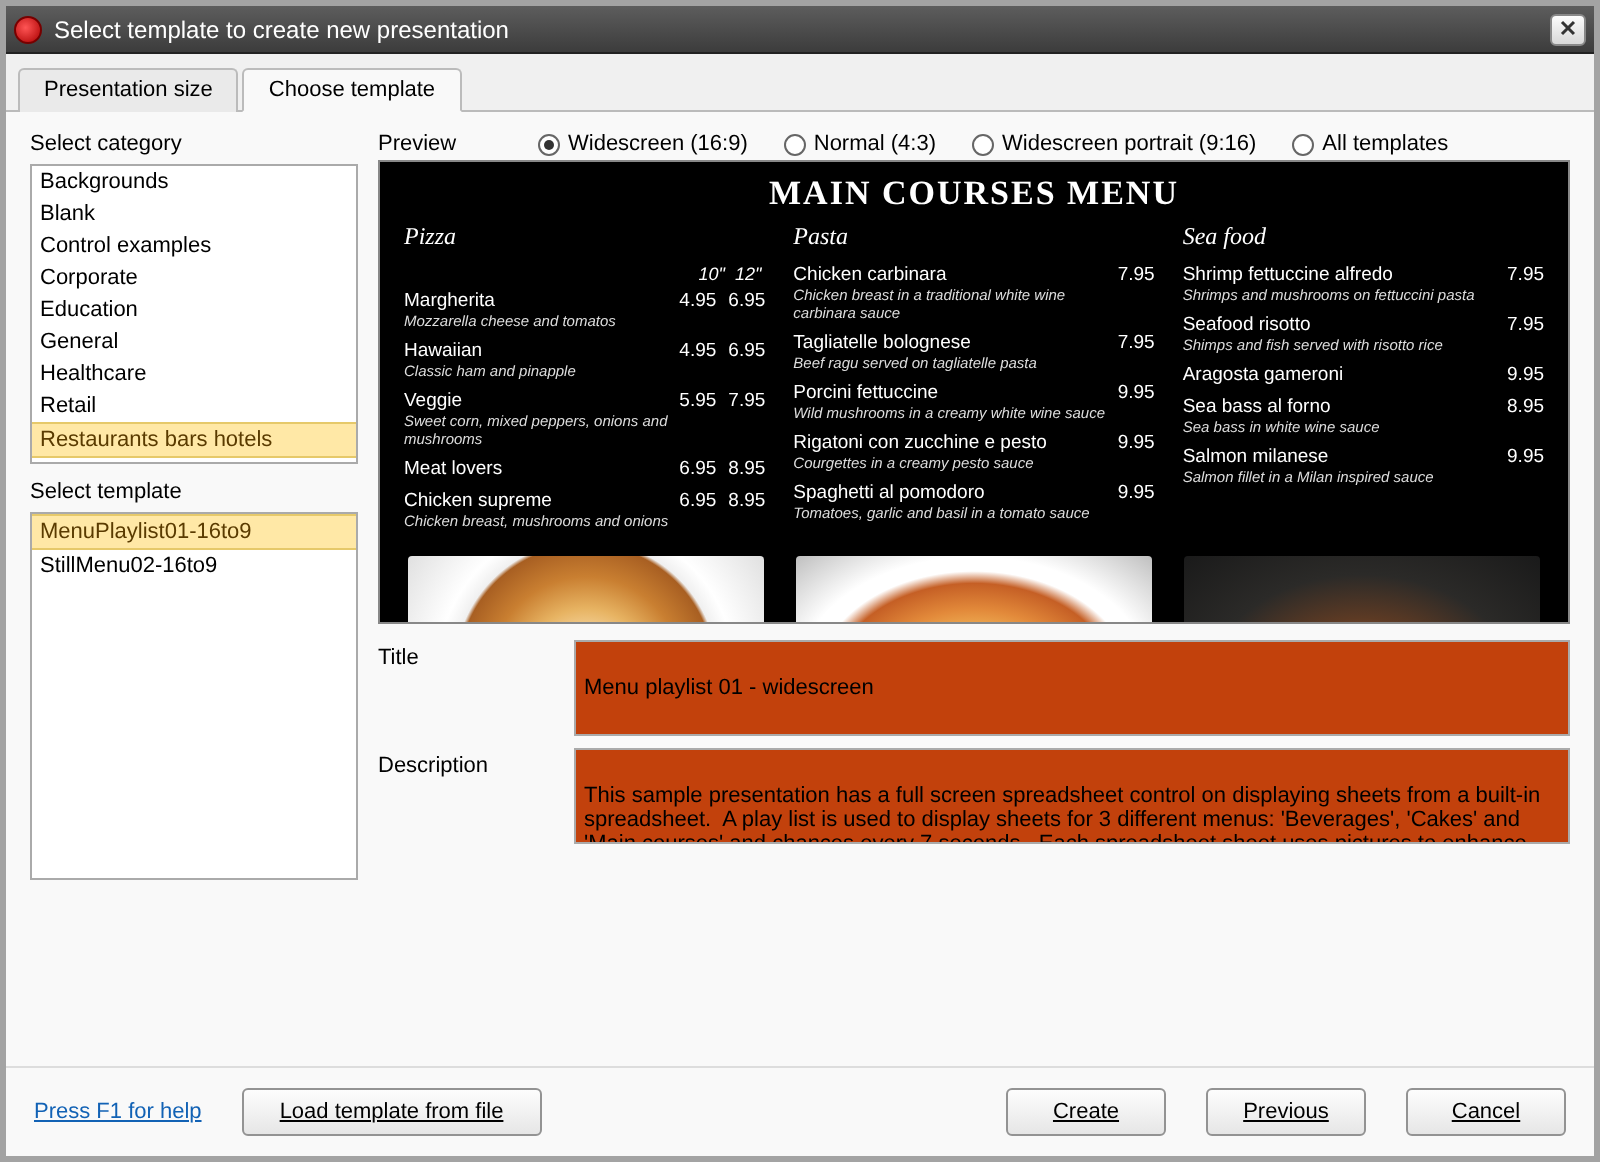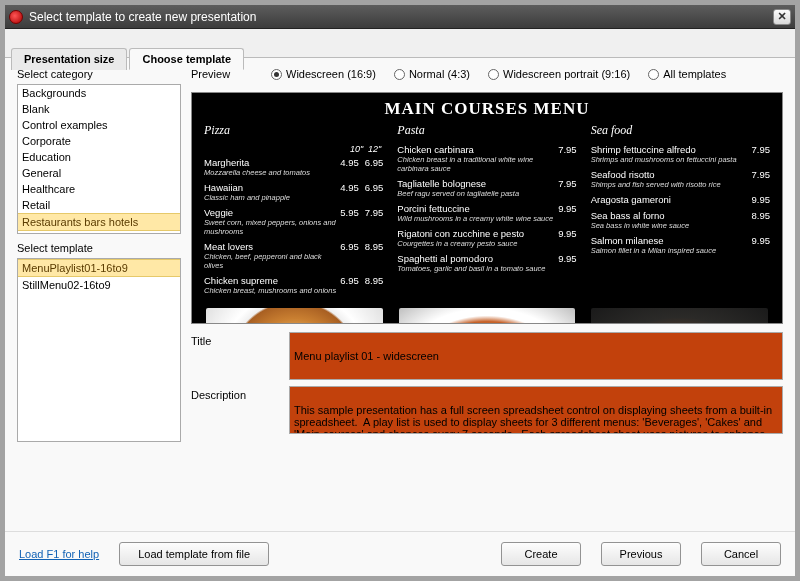--- a/index.html
+++ b/index.html
@@ -9,21 +9,21 @@
     font-size: 11px;
     background: #ececec;
     width: 800px;
     height: 581px;
     overflow: hidden;
   }
   .dialog {
     width: 800px;
     height: 581px;
     background: #f0f0f0;
-    border: 5px solid #a3a3a3;
+    border: 3px solid #a3a3a3;
     display: flex;
     flex-direction: column;
   }
   .titlebar {
     background: linear-gradient(#5d5d5d, #3c3c3c);
     color: #fff;
     height: 24px;
     display: flex;
     align-items: center;
     padding: 0 4px;
@@ -54,23 +54,22 @@
   }
   .tab {
     padding: 4px 12px;
     background: #eaeaea;
     border: 1px solid #bbb;
     border-bottom: none;
     margin-right: 2px;
     border-top-left-radius: 3px;
     border-top-right-radius: 3px;
     position: relative;
-    top: 13px;
-    cursor: pointer;
-    font-weight: bold;
+    top: 1px;
+    cursor: pointer;
   }
   .tab.active {
     background: #f9f9f9;
     border-bottom: 1px solid #f9f9f9;
   }
   .body {
     flex: 1;
     display: flex;
     padding: 10px 12px 6px 12px;
     gap: 10px;
@@ -105,21 +104,21 @@
   }
   .right-col {
     flex: 1;
     display: flex;
     flex-direction: column;
     min-width: 0;
   }
   .preview-row {
     display: flex;
     align-items: center;
-    margin-bottom: 12px;
+    margin-bottom: 2px;
     justify-content: flex-end;
   }
   .preview-row .plabel { width: 80px; }
   .preview-row .opts {
     flex: 1;
     display: flex;
     gap: 18px;
     justify-content: flex-start;
   }
   .radio-opt {
@@ -231,20 +230,21 @@
   }
   .footer .spacer { flex: 1; }
   .btn {
     padding: 5px 16px;
     min-width: 80px;
     background: linear-gradient(#fdfdfd, #e6e6e6);
     border: 1px solid #939393;
     border-radius: 3px;
     cursor: pointer;
     text-align: center;
+    text-decoration: underline;
   }
   .btn.wide { min-width: 150px; }
   
   .listbox::-webkit-scrollbar { width: 14px; background:#f0f0f0; }
   .listbox::-webkit-scrollbar-thumb { background:#c9c9c9; border:1px solid #a8a8a8; }
 </style>
 </head>
 <body>
 
 <div class="dialog">
@@ -329,21 +329,20 @@
                 <div class="dish">
                   <div class="dinfo">
                     <div class="dname">Veggie</div>
                     <div class="ddesc">Sweet corn, mixed peppers, onions and mushrooms</div>
                   </div>
                   <div class="dprices"><span>5.95</span><span class="p2">7.95</span></div>
                 </div>
                 <div class="dish">
                   <div class="dinfo">
                     <div class="dname">Meat lovers</div>
-                    <div class="ddesc">Chicken, beef, pepperoni and black olives</div>
                   </div>
                   <div class="dprices"><span>6.95</span><span class="p2">8.95</span></div>
                 </div>
                 <div class="dish">
                   <div class="dinfo">
                     <div class="dname">Chicken supreme</div>
                     <div class="ddesc">Chicken breast, mushrooms and onions</div>
                   </div>
                   <div class="dprices"><span>6.95</span><span class="p2">8.95</span></div>
                 </div>
@@ -439,20 +438,20 @@
       <div class="meta">
         <div class="mlbl">Title</div>
         <input type="text" value="Menu playlist 01 - widescreen" style="">
         <div class="mlbl">Description</div>
         <textarea id="desc-ta" style="">This sample presentation has a full screen spreadsheet control on displaying sheets from a built-in spreadsheet.  A play list is used to display sheets for 3 different menus: 'Beverages', 'Cakes' and 'Main courses' and chances every 7 seconds.  Each spreadsheet sheet uses pictures to enhance the</textarea>
       </div>
     </div>
   </div>
 
   <div class="footer">
-    <span class="help">Load F1 for help</span>
+    <span class="help">Press F1 for help</span>
     <div class="btn wide">Load template from file</div>
     <div class="spacer"></div>
     <div class="btn">Create</div>
     <div class="btn">Previous</div>
     <div class="btn">Cancel</div>
   </div>
 </div>
 
 </body></html>

